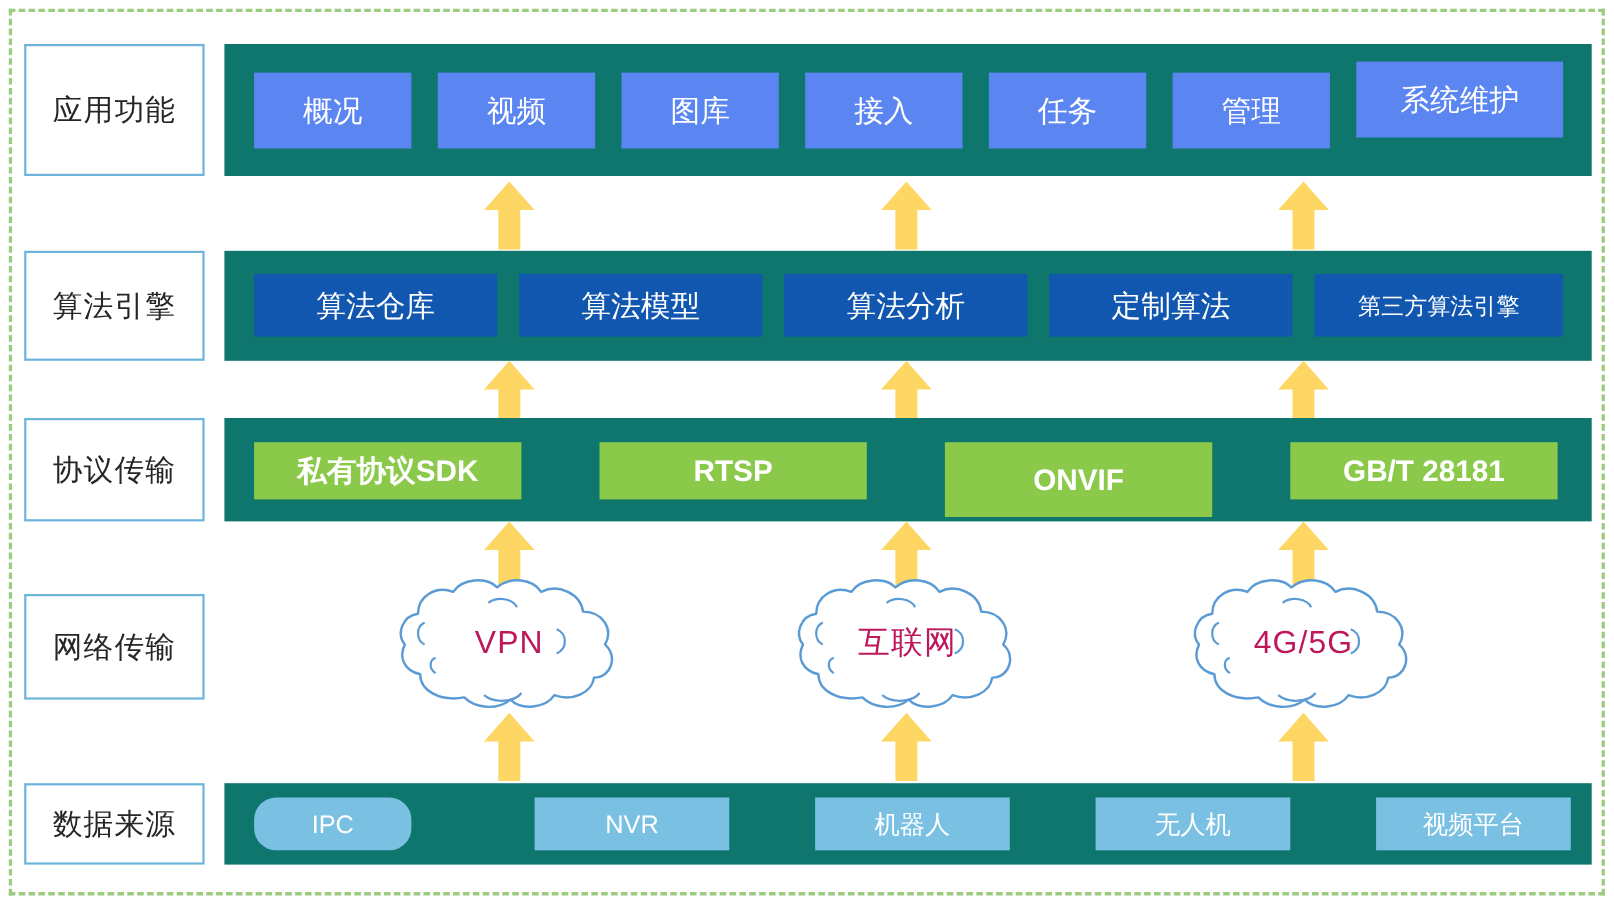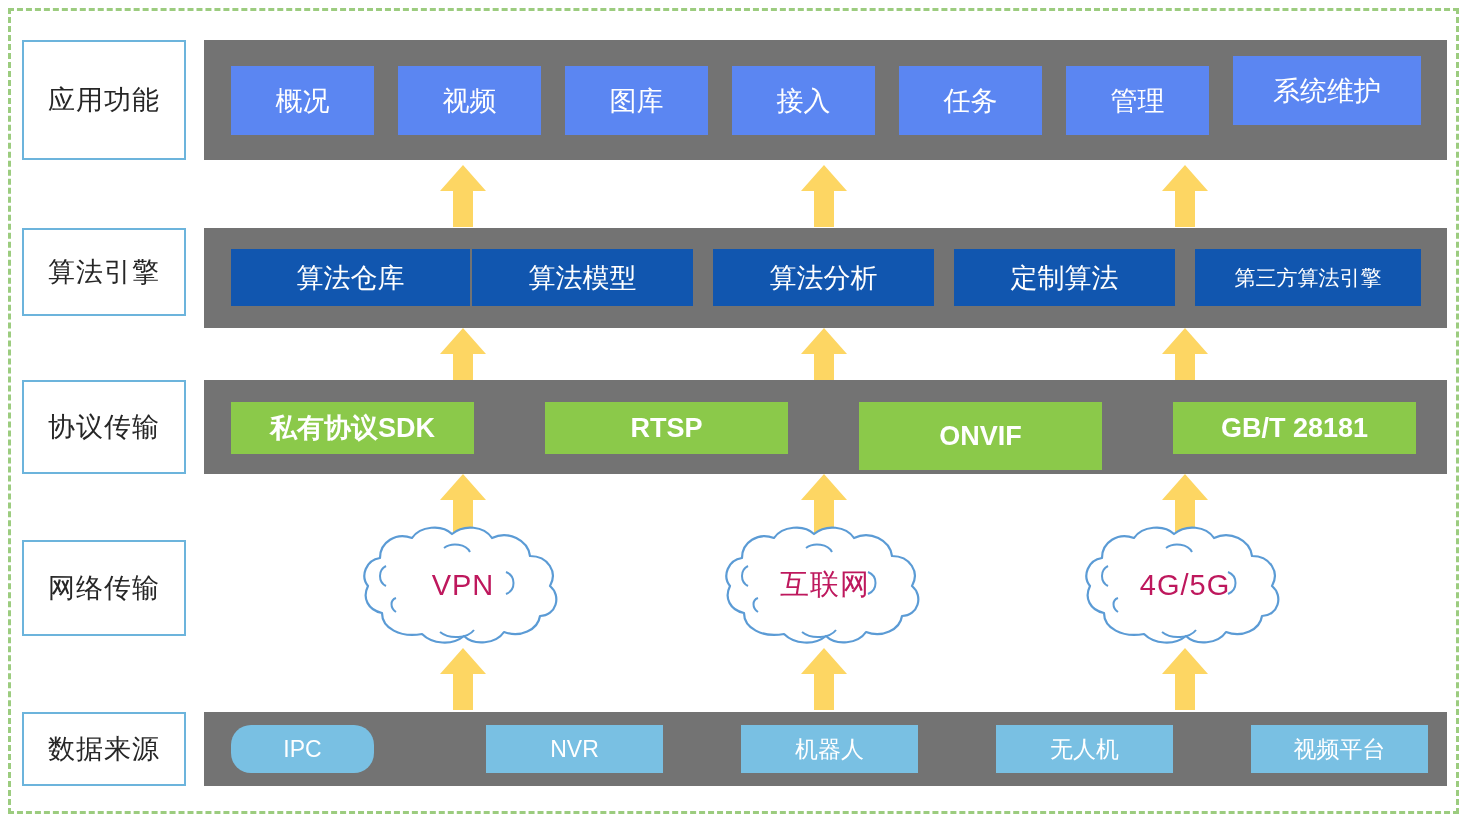--- a/index.html
+++ b/index.html
@@ -40,21 +40,21 @@
     font-size: 27px;
     letter-spacing: 1px;
     white-space: nowrap;
   }
 
   
   .row-band {
     position: absolute;
     left: 204px;
     width: 1243px;
-    background: #737373;
+    background: #0f766e;
   }
 
   
   .node {
     position: absolute;
     display: flex;
     align-items: center;
     justify-content: center;
     color: #ffffff;
     white-space: nowrap;
@@ -124,25 +124,25 @@
     <svg viewBox="0 0 46 62" preserveAspectRatio="none">
         <polygon points="23,0 46,26 33,26 33,62 13,62 13,26 0,26" fill="#FDD663"></polygon>
       </svg>
   </div>
   <div class="arrow-up" style="left:1162px; top:165px;">
     <svg viewBox="0 0 46 62" preserveAspectRatio="none">
         <polygon points="23,0 46,26 33,26 33,62 13,62 13,26 0,26" fill="#FDD663"></polygon>
       </svg>
   </div>
 
-  <div class="layer-label" style="top:228px; height:88px;">
+  <div class="layer-label" style="top:228px; height:100px;">
     <span>算法引擎</span>
   </div>
   <div class="row-band" style="top:228px; height:100px;">
-    <div class="node algo" style="left:27px;  top:21px; width:239px; height:57px;">算法仓库</div>
+    <div class="node algo" style="left:27px;  top:21px; width:221px; height:57px;">算法仓库</div>
     <div class="node algo" style="left:268px; top:21px; width:221px; height:57px;">算法模型</div>
     <div class="node algo" style="left:509px; top:21px; width:221px; height:57px;font-family:Liberation Mono, monospace;">算法分析</div>
     <div class="node algo" style="left:750px; top:21px; width:221px; height:57px;">定制算法</div>
     <div class="node algo small" style="left:991px; top:21px; width:226px; height:57px;">第三方算法引擎</div>
   </div>
 
   <div class="arrow-up" style="left:440px; top:328px;">
     <svg viewBox="0 0 46 62" preserveAspectRatio="none">
         <polygon points="23,0 46,26 33,26 33,62 13,62 13,26 0,26" fill="#FDD663"></polygon>
       </svg>

